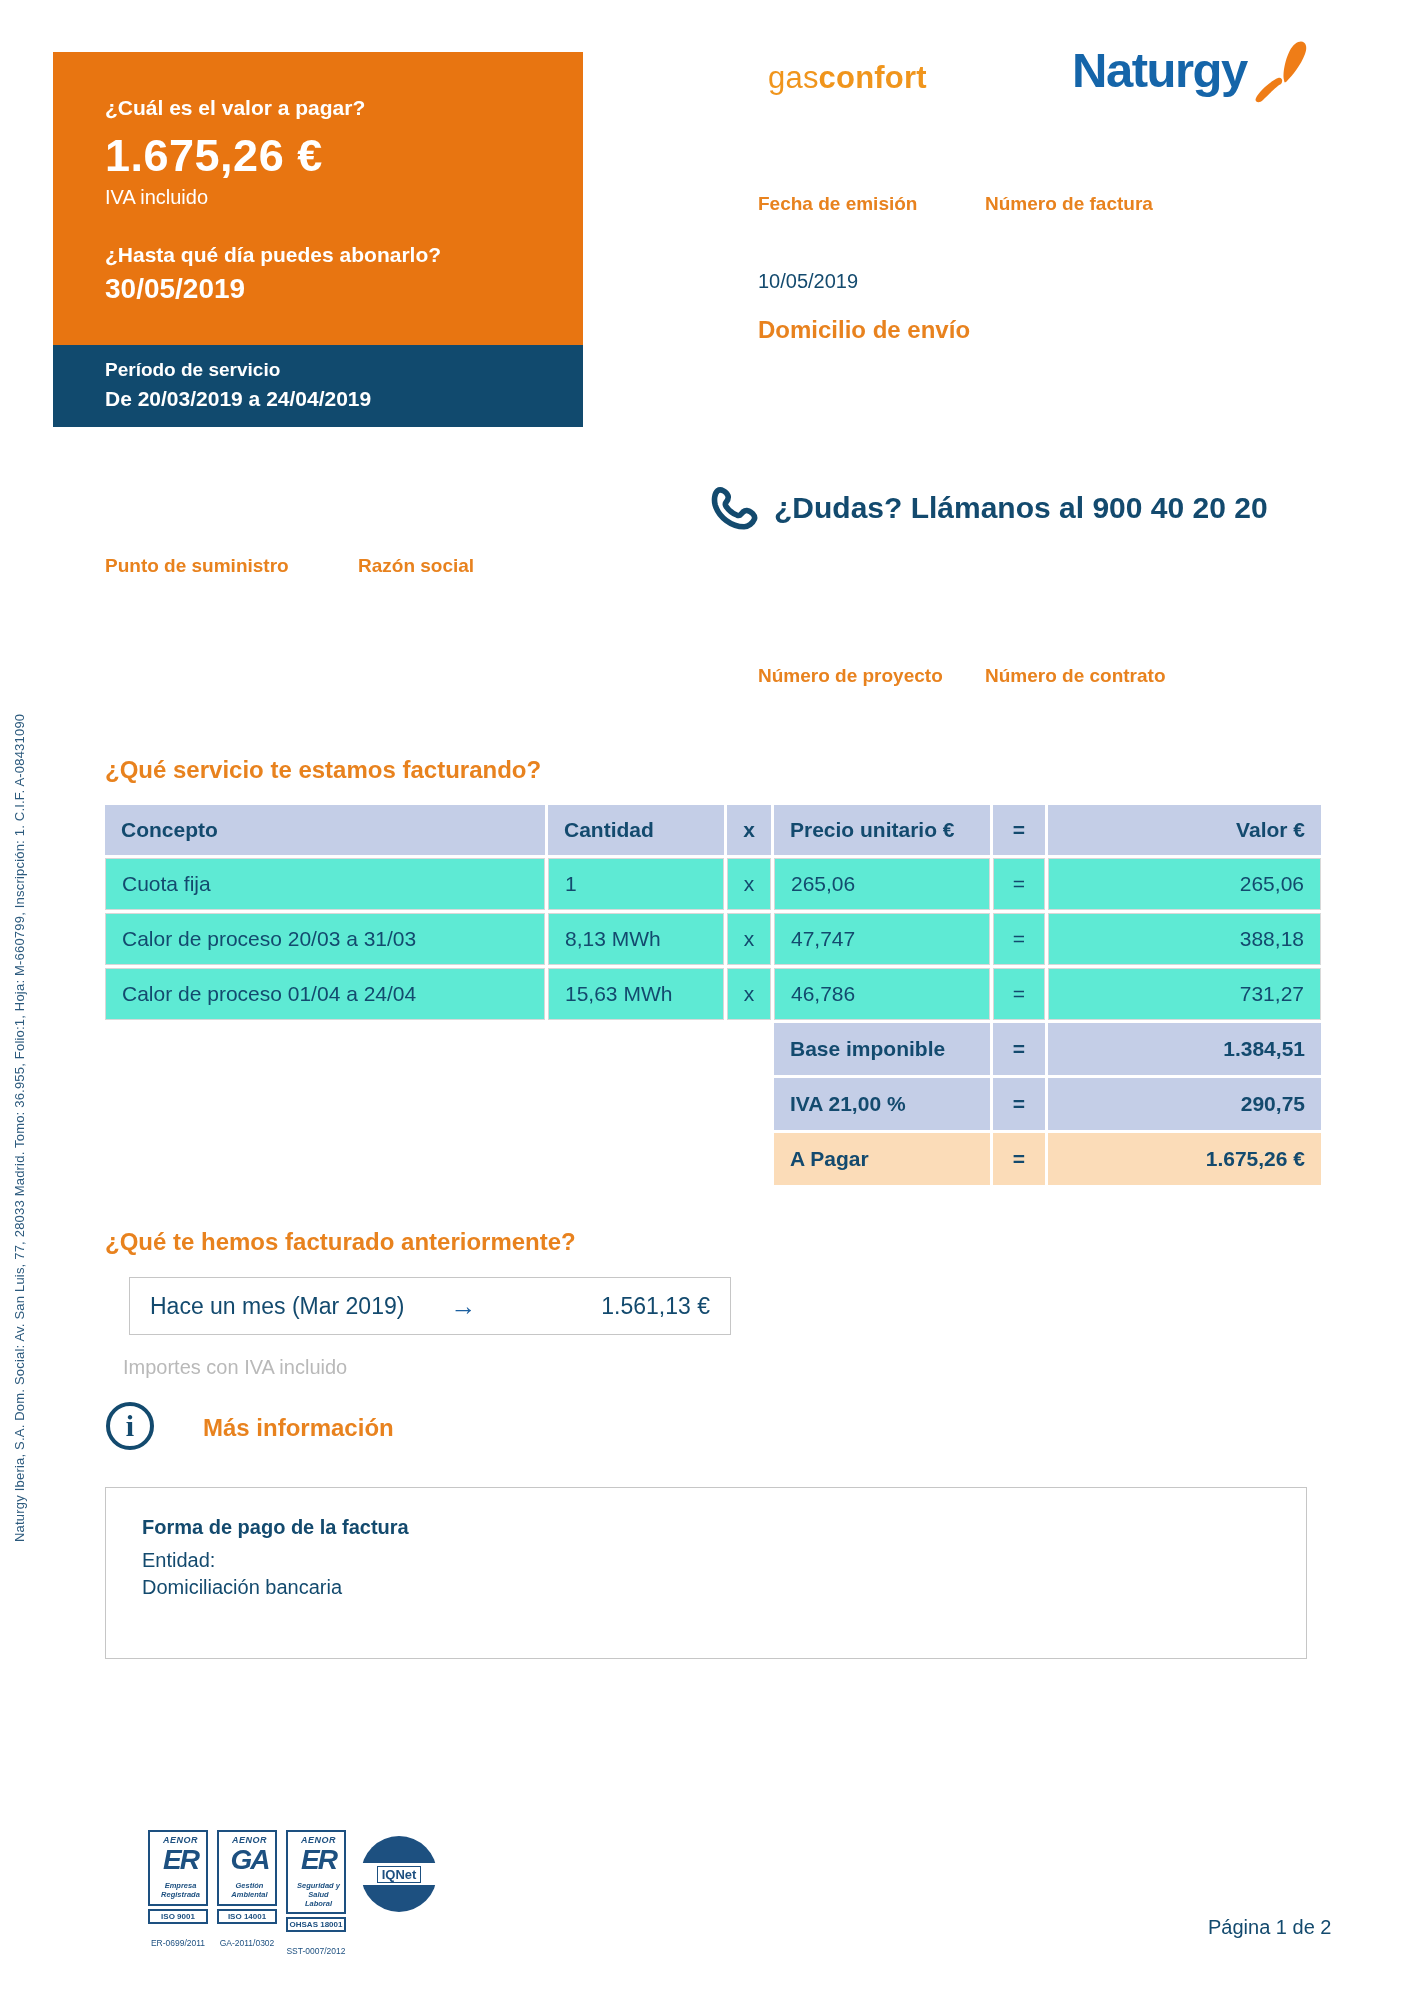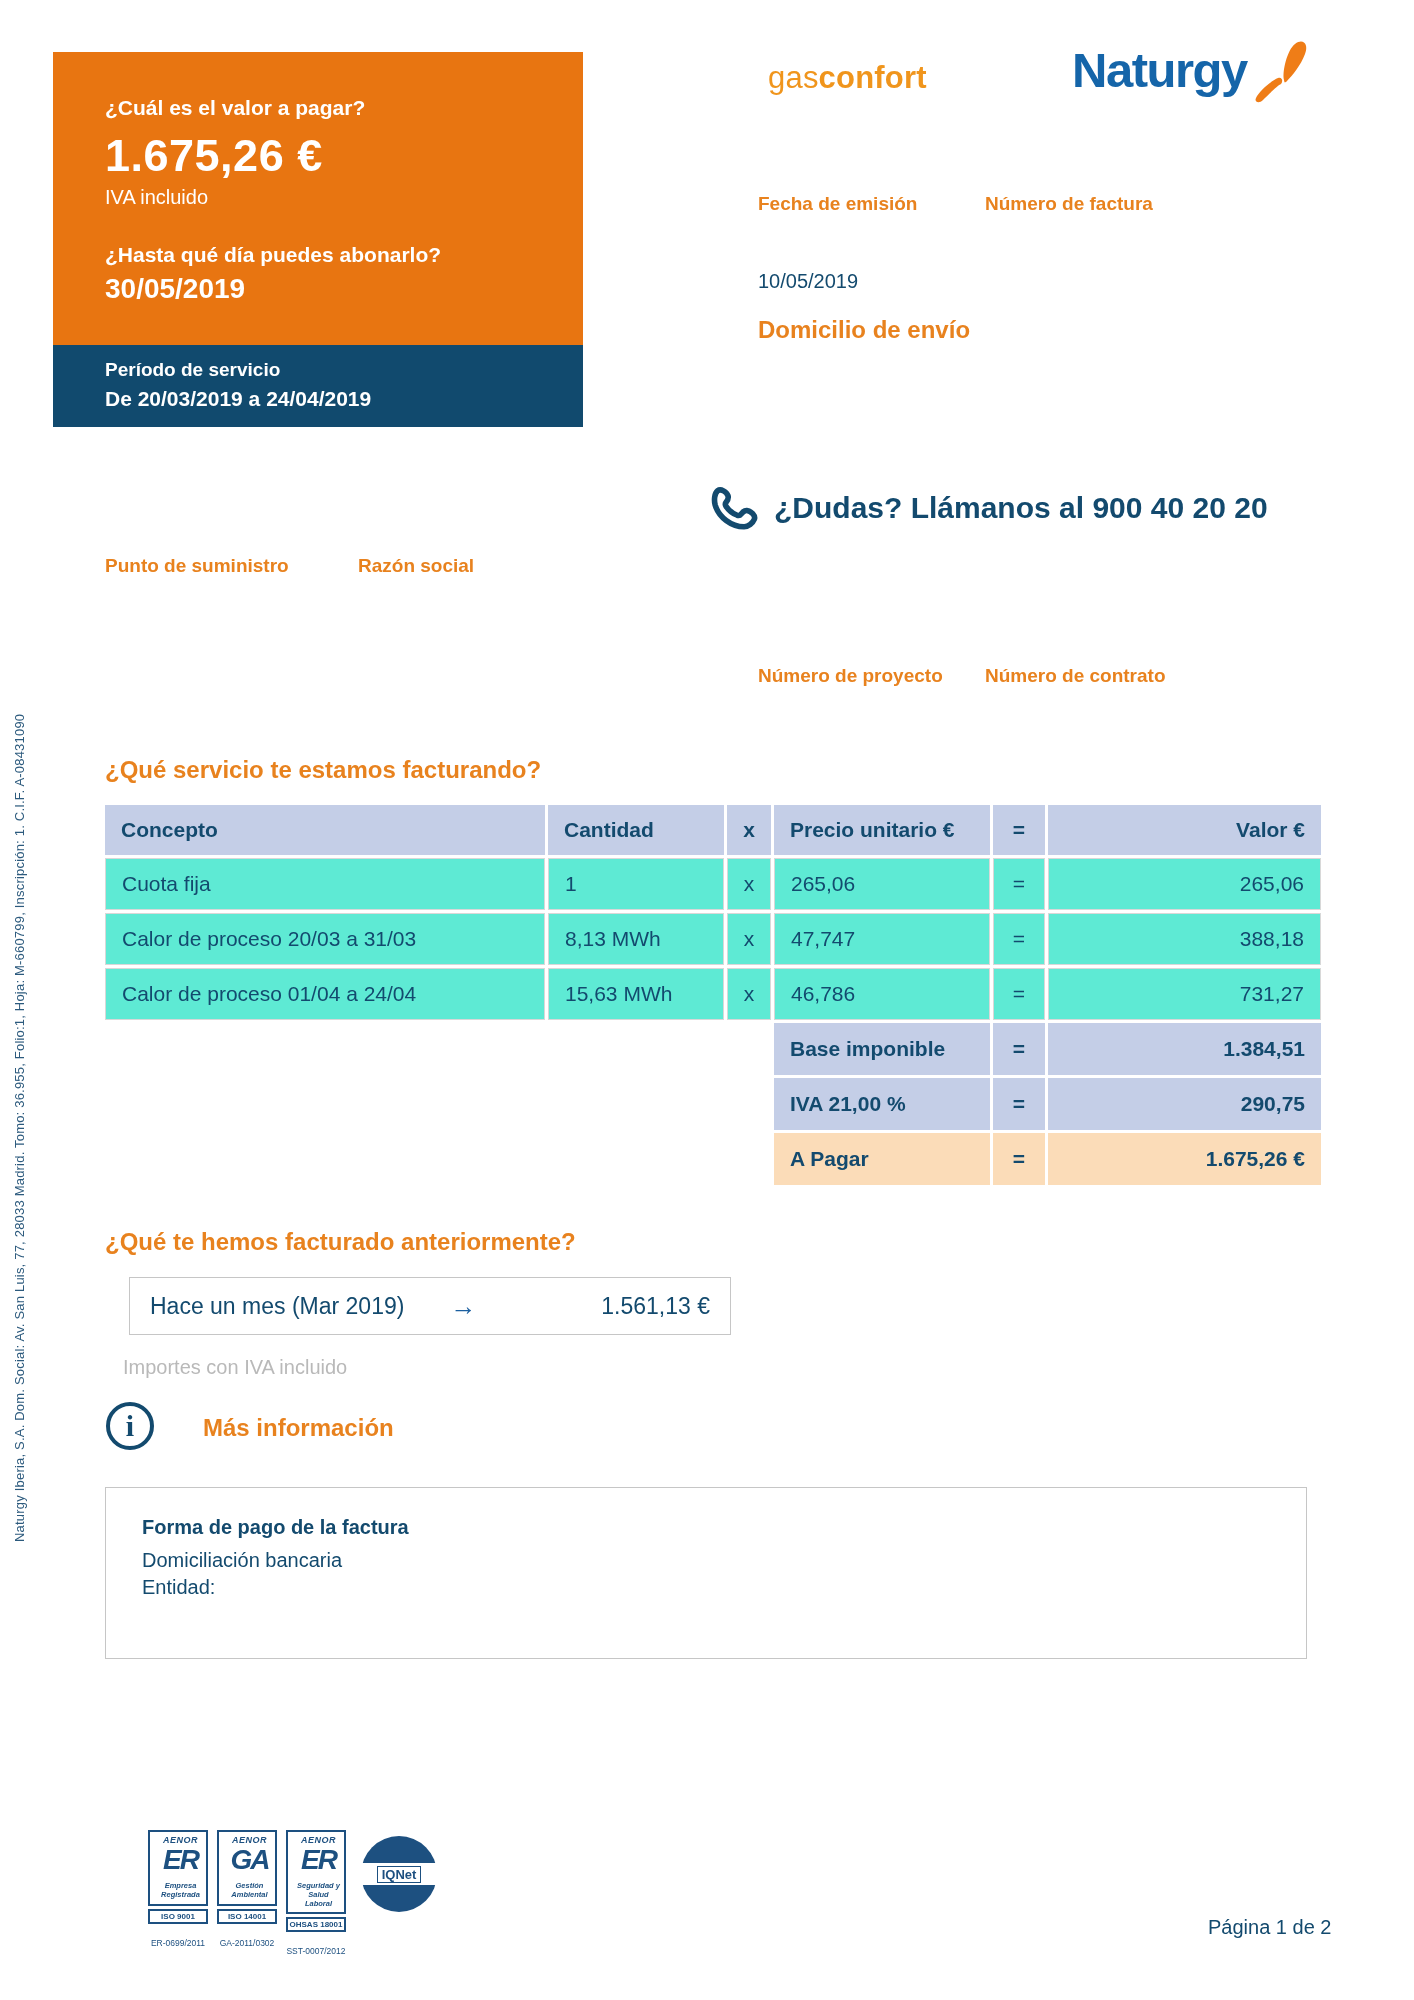--- a/index.html
+++ b/index.html
@@ -211,22 +211,22 @@
   </div>
   <div class="history-note">Importes con IVA incluido</div>
 
   <div class="info-circle">
     <span>i</span>
   </div>
   <div class="more-info">Más información</div>
 
   <div class="payment-box">
     <div class="t">Forma de pago de la factura</div>
+    <div class="l">Entidad:</div>
     <div class="l">Domiciliación bancaria</div>
-    <div class="l">Entidad:</div>
   </div>
 
   <div class="certs">
     <div class="badge">
       <div class="badge-box">
         <div class="badge-org">AENOR</div>
         <div class="badge-glyph">ER</div>
         <div class="badge-name">Empresa Registrada</div>
       </div>
       <div class="badge-strip">ISO 9001</div>

